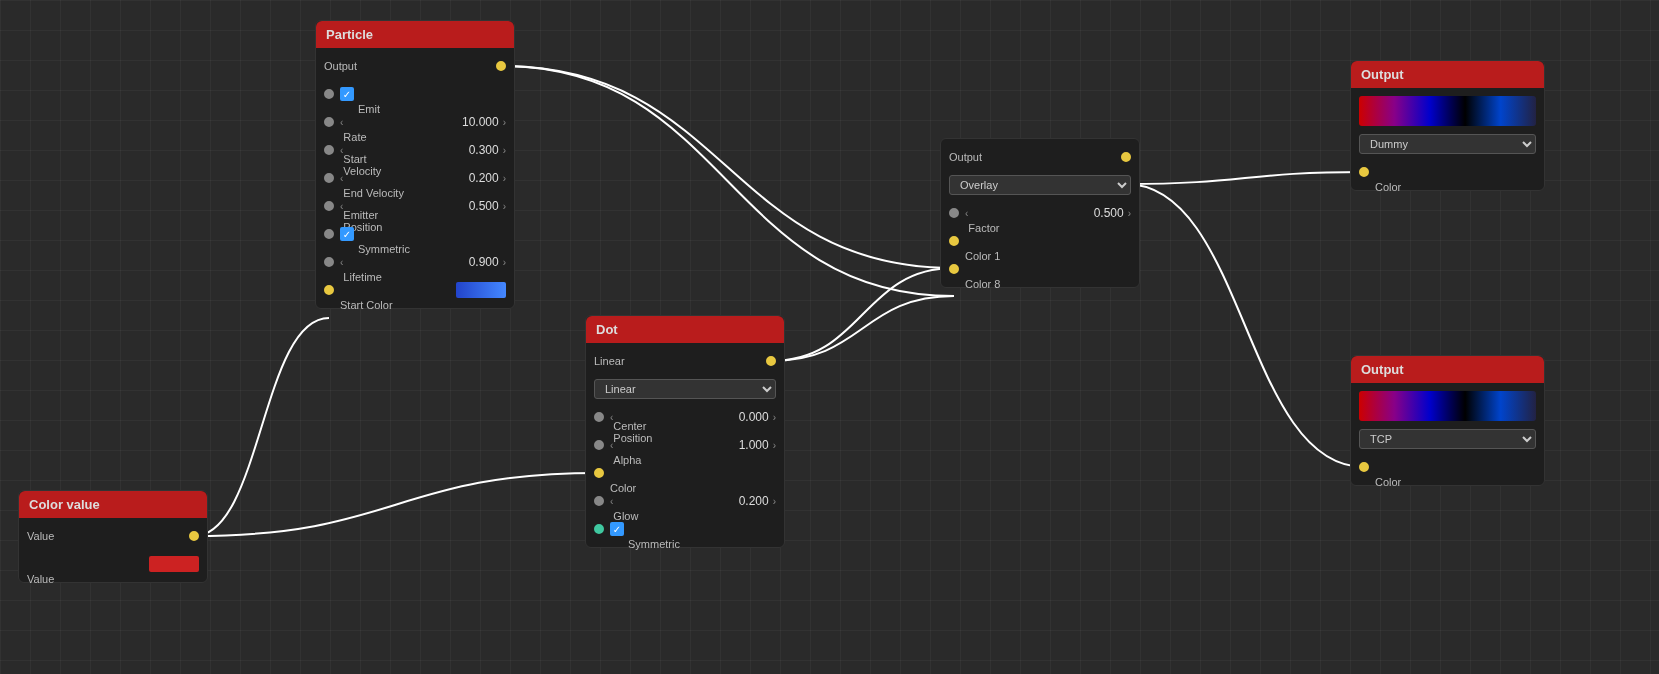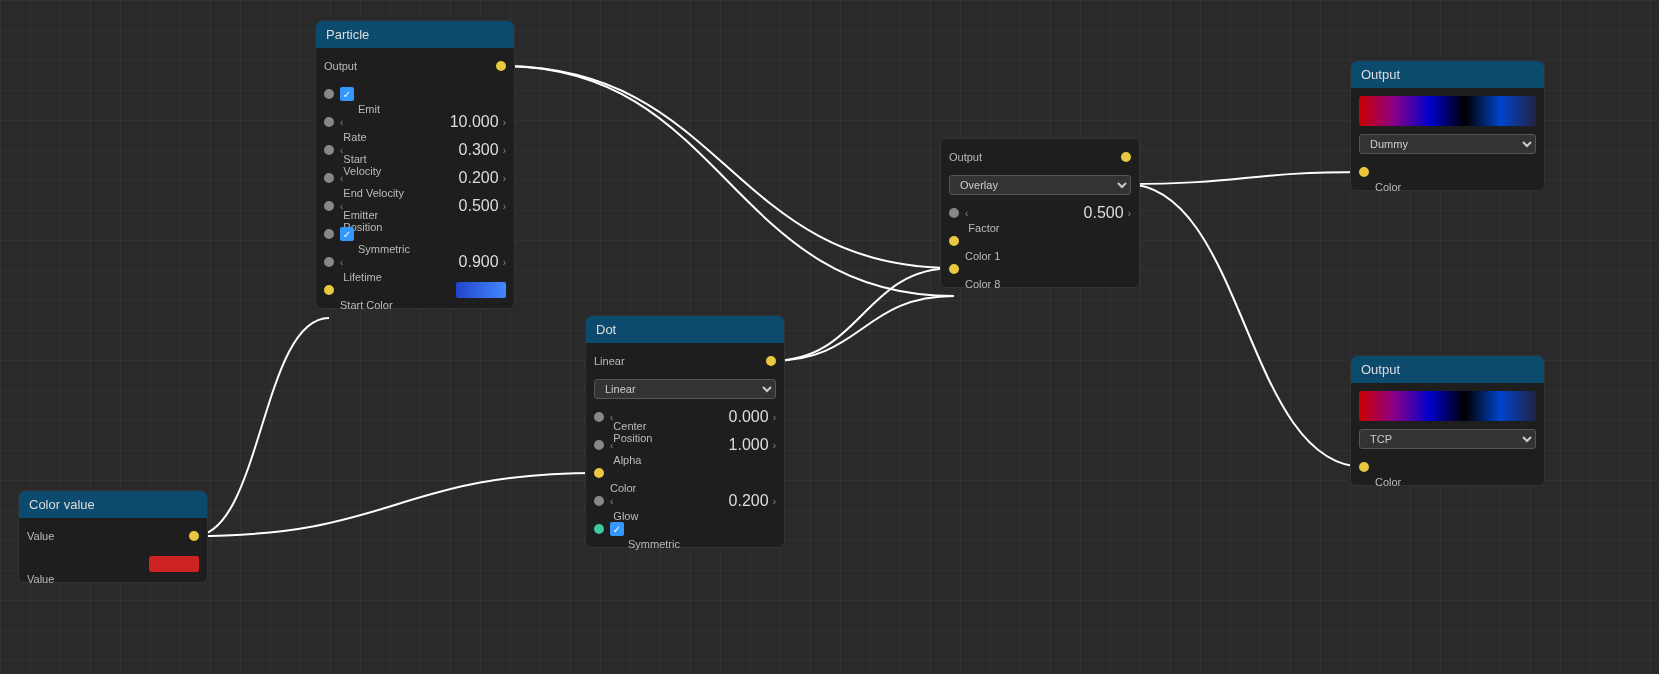--- a/index.html
+++ b/index.html
@@ -26,25 +26,25 @@
     }
 
     .node {
       position: absolute;
       background: #1e1e1e;
       border-radius: 6px;
       min-width: 190px;
       border: 1px solid #333;
     }
     .node-header {
-      background: #0c4a6e;
+      background: #b91c1c;
       padding: 6px 10px;
       border-radius: 6px 6px 0 0;
       font-size: 13px;
-      font-weight: normal;
+      font-weight: bold;
       color: #ddd;
     }
     .node-body {
       padding: 4px 0;
     }
     .node-row {
       display: flex;
       align-items: center;
       padding: 3px 8px;
       height: 28px;
@@ -70,21 +70,21 @@
       margin-right: 6px;
     }
     .row-label {
       flex: 1;
       font-size: 11px;
       color: #bbb;
       white-space: nowrap;
       margin-top: 29px;
     }
     .row-value {
-      font-size: 16px;
+      font-size: 12px;
       color: #ddd;
       margin: 0 4px;
     }
     .arrow {
       font-size: 10px;
       color: #888;
       cursor: pointer;
     }
     .checkbox-blue {
       width: 14px;

